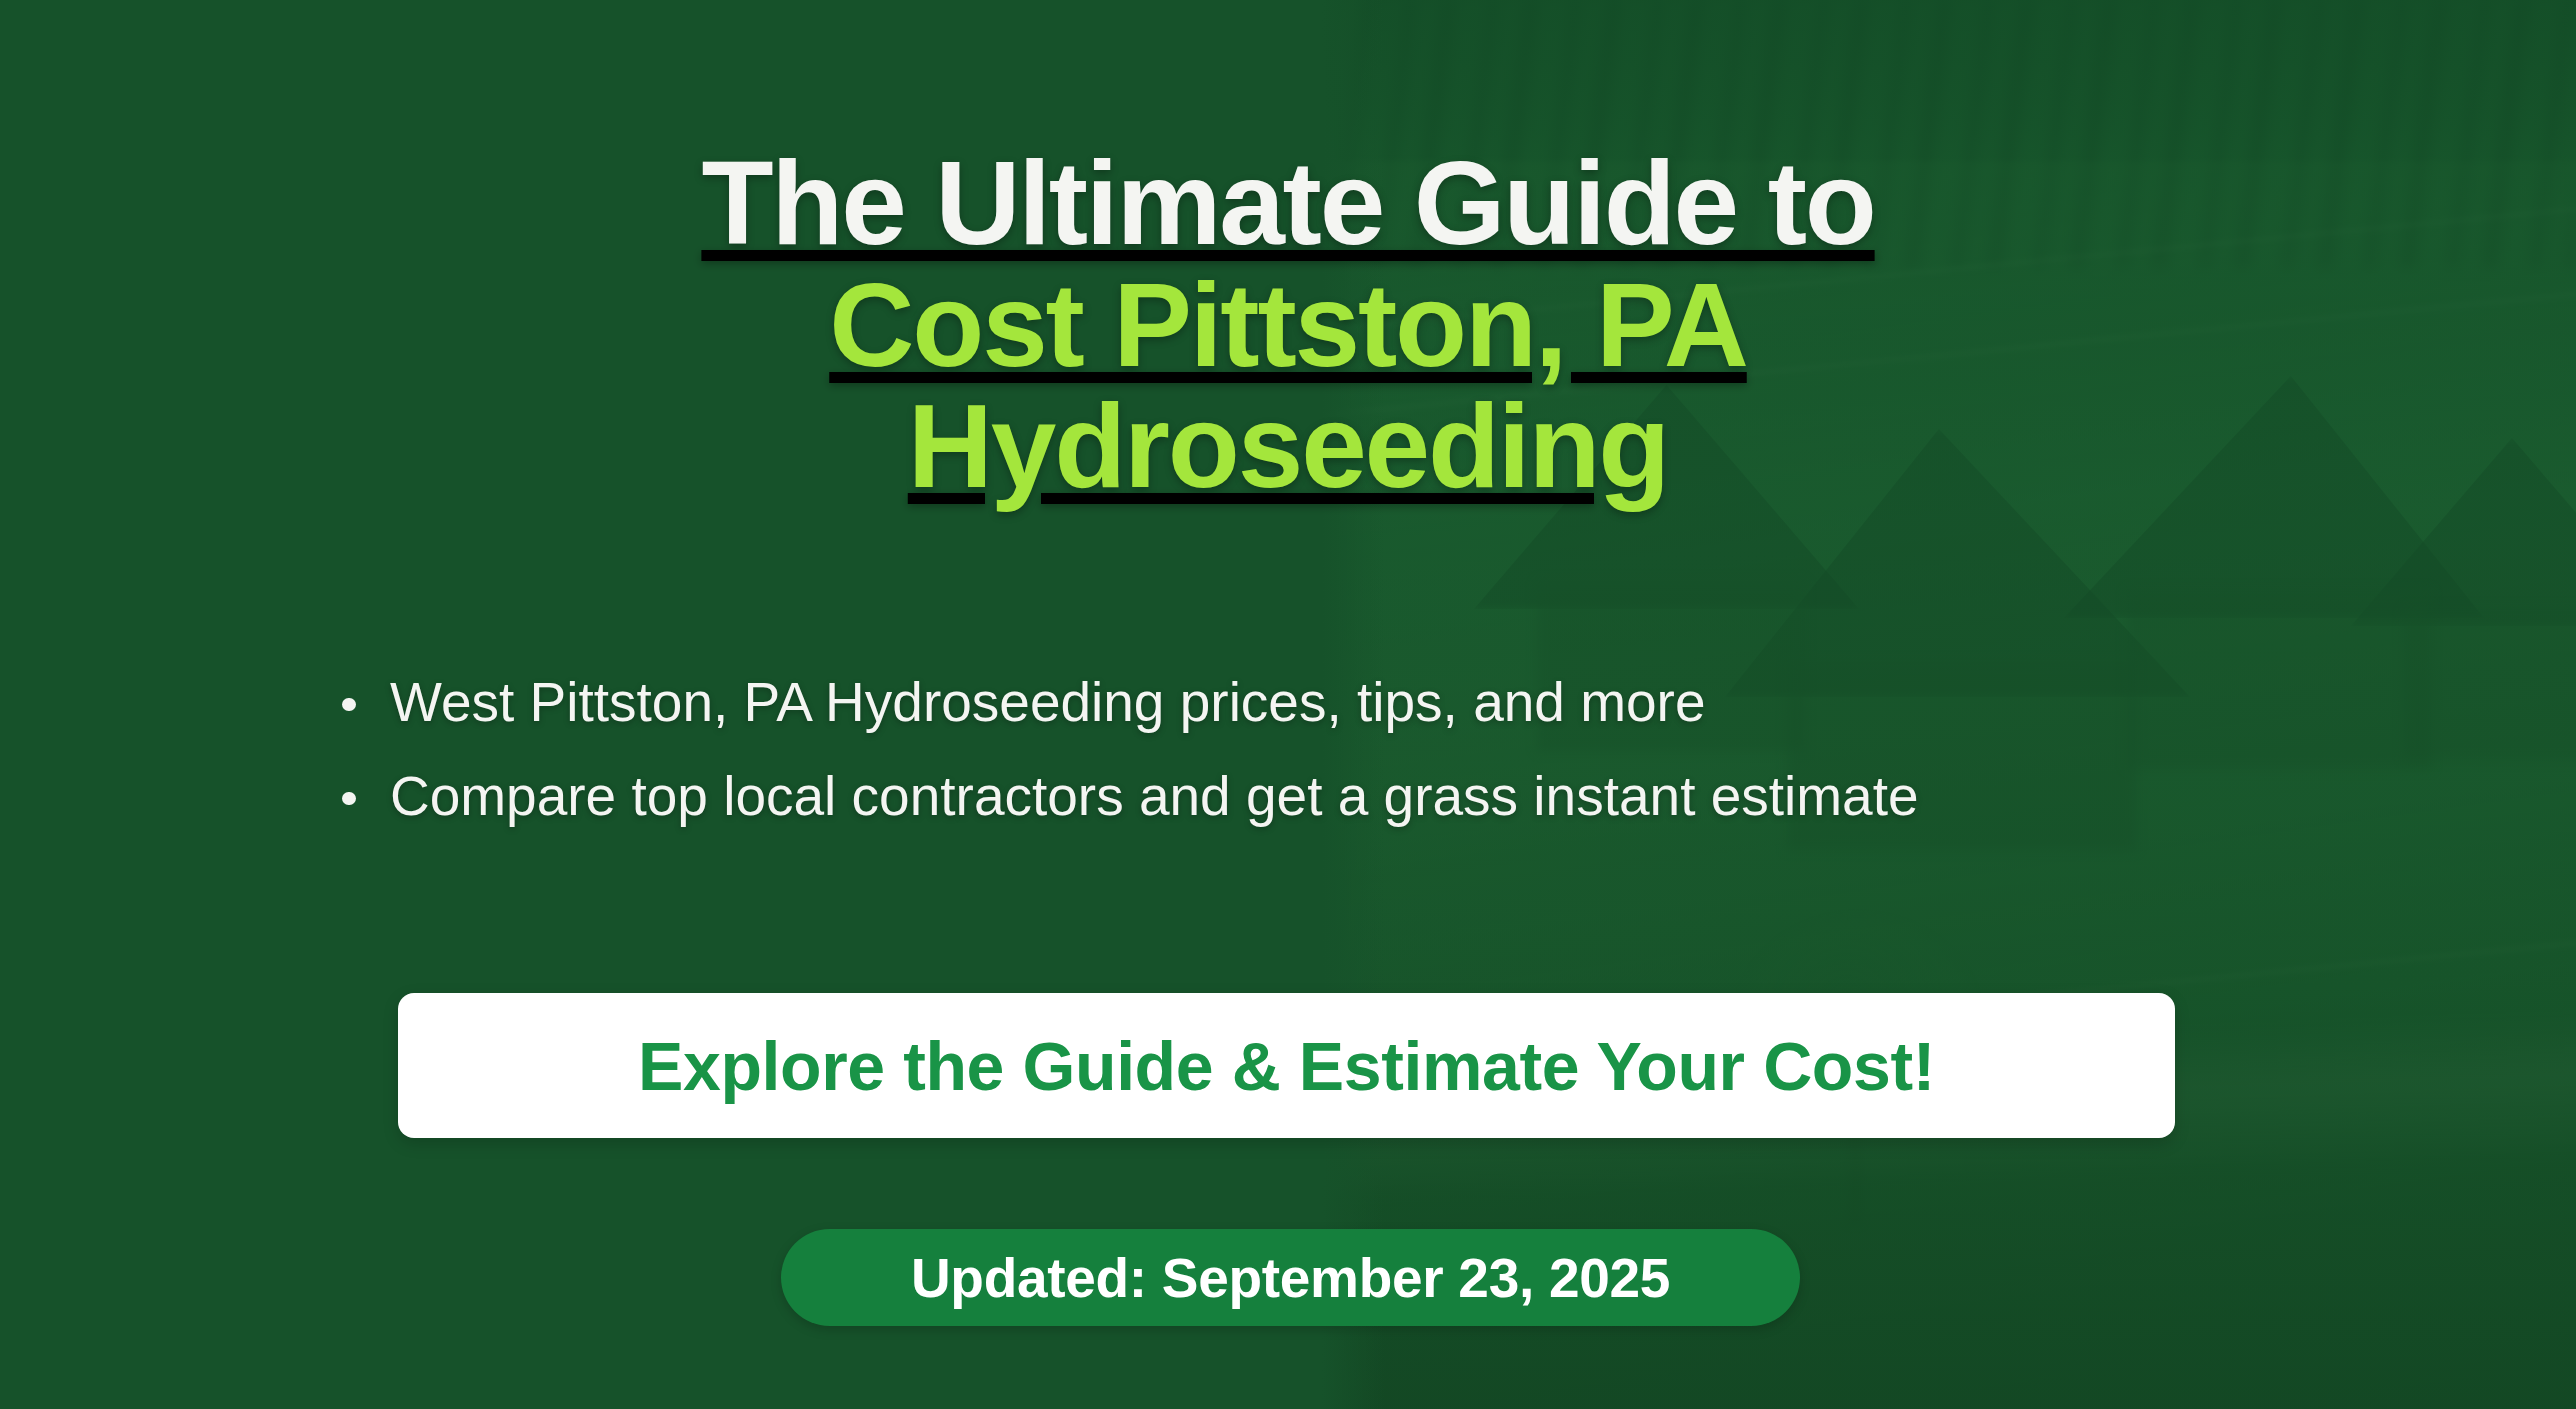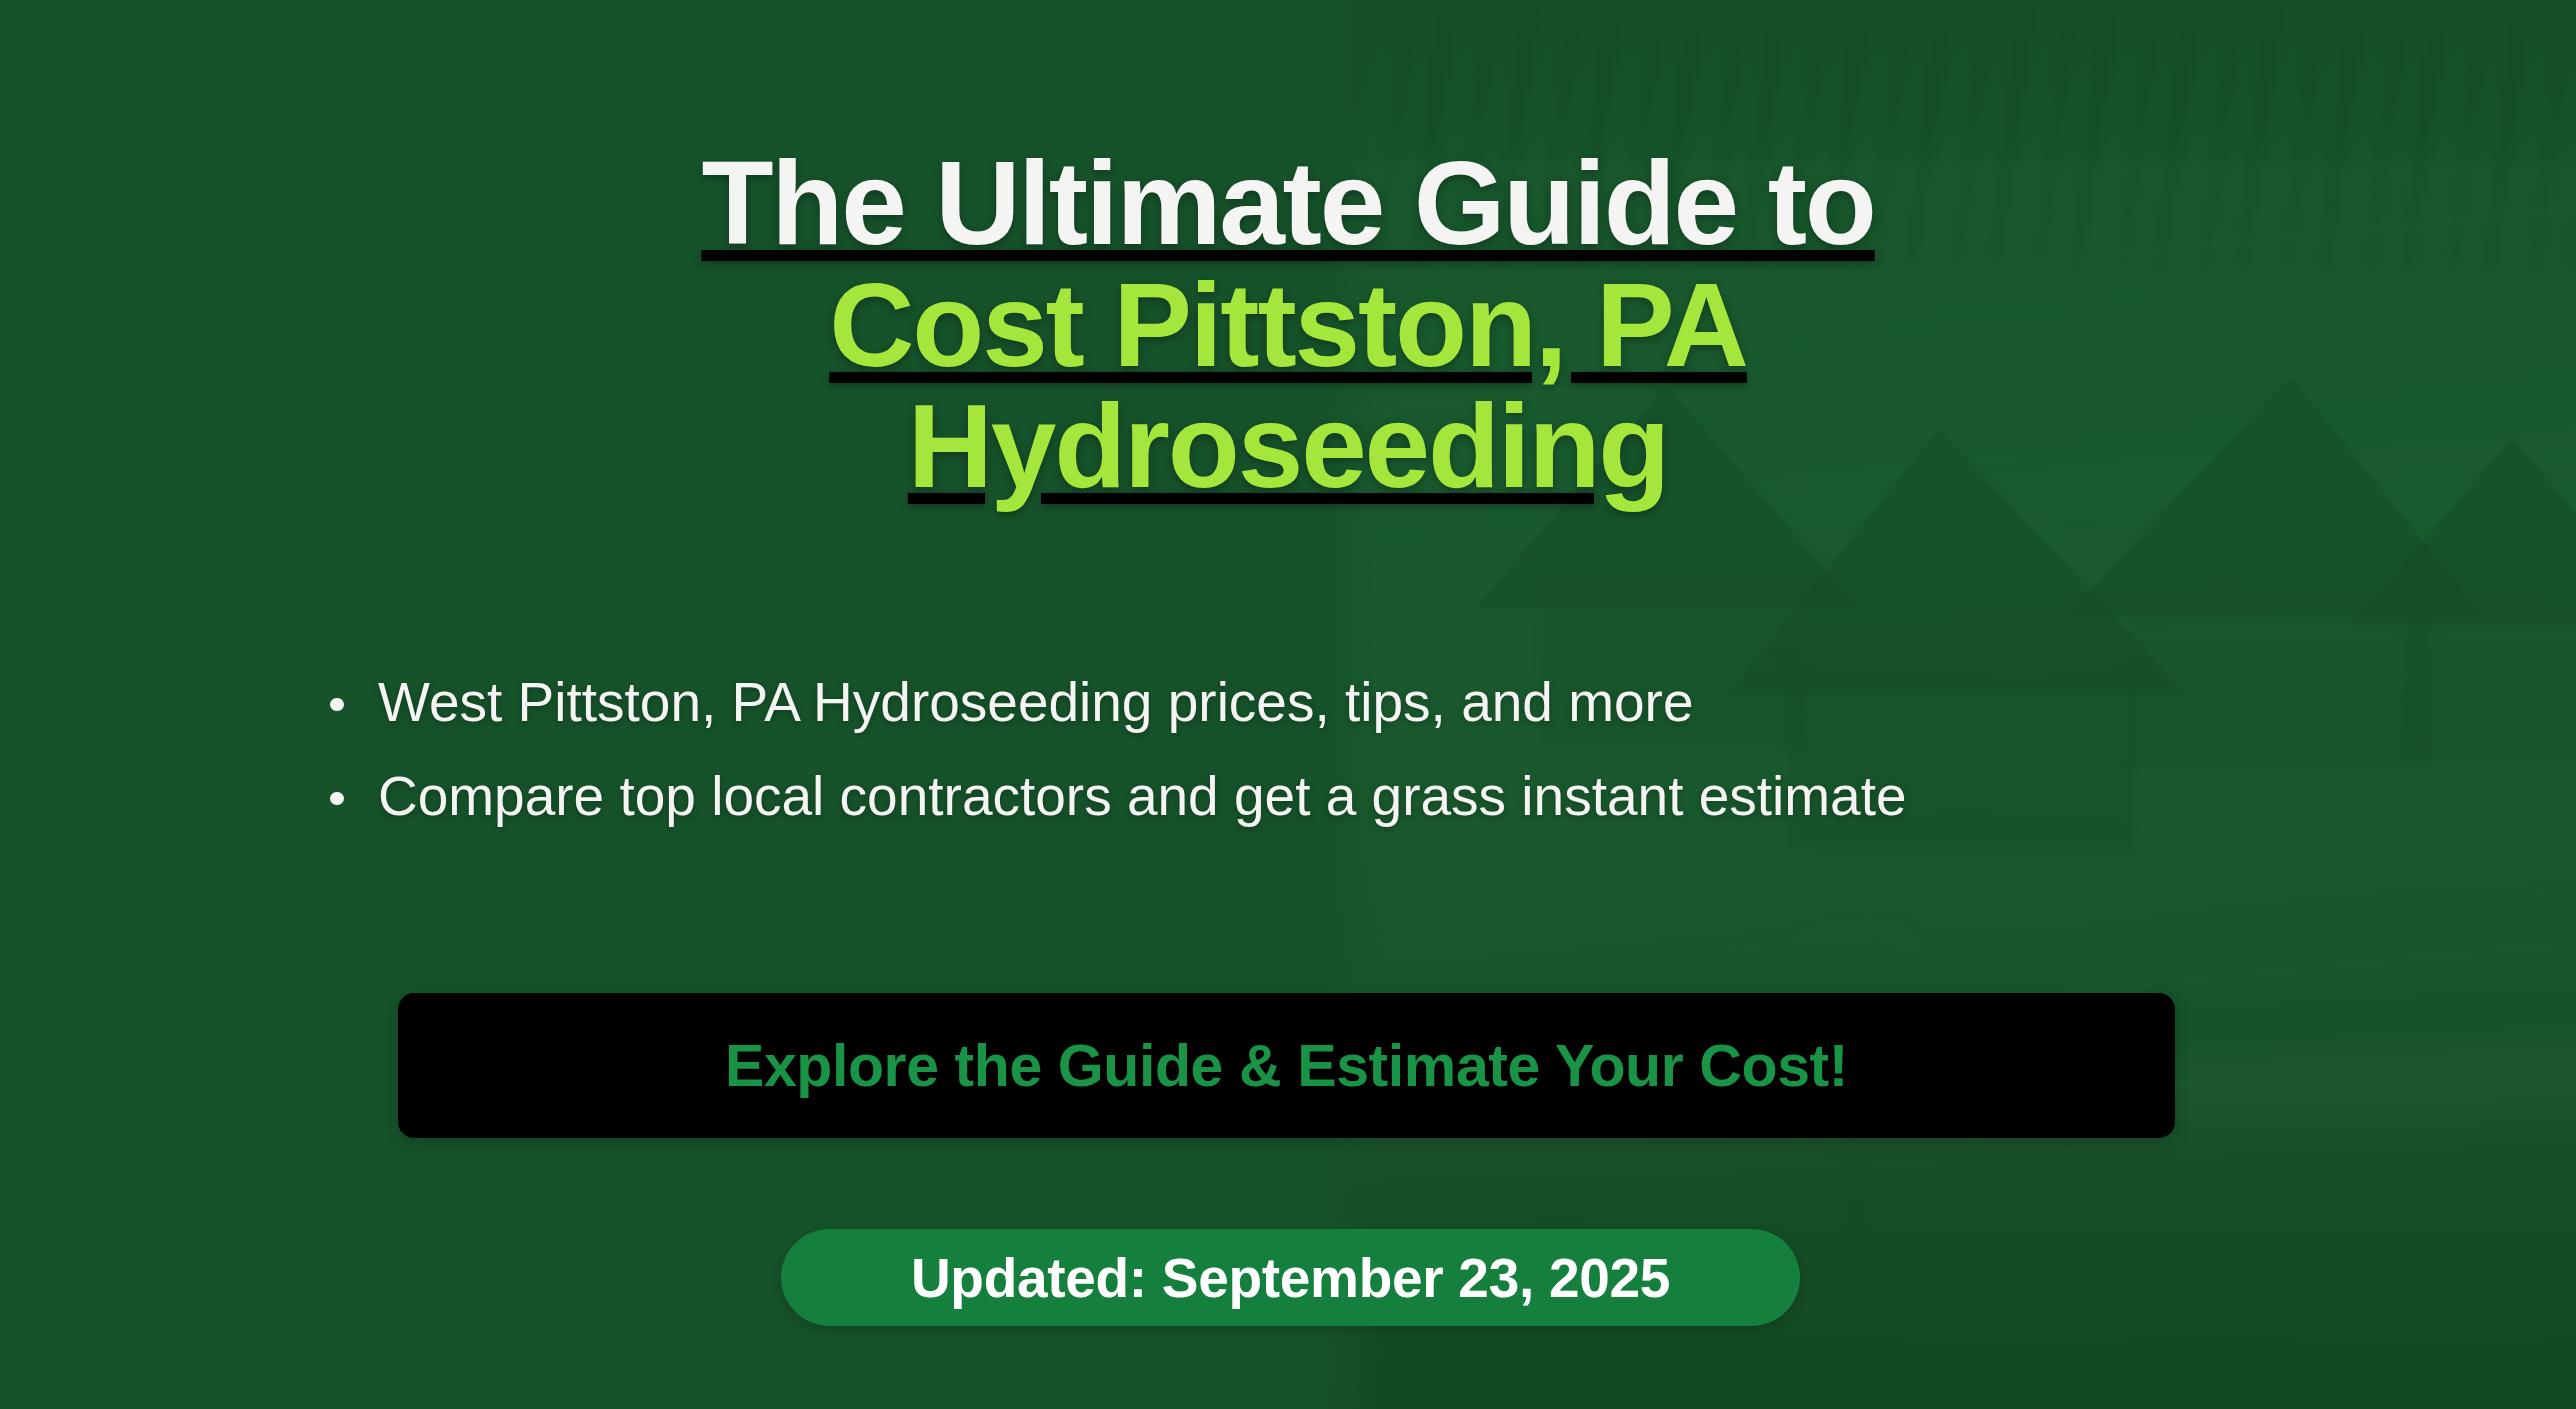--- a/index.html
+++ b/index.html
@@ -166,21 +166,21 @@
     font-stretch: condensed;
     text-shadow: 0 2.7px 9px rgba(0,0,0,0.30);
     text-decoration: underline;
   }
   .headline .line-white { color: #f4f5f2; display: block; }
   .headline .line-accent { color: #a4e63c; display: block; }
 
   .bullets {
     position: absolute;
     top: 675px;
-    left: 323px;
+    left: 335px;
     width: 1968px;
     margin: 0;
     padding: 0;
     list-style: none;
   }
   .bullets li {
     position: relative;
     color: #f4f5f2;
     font-size: 55px;
     line-height: 1.0;
@@ -199,27 +199,27 @@
     border-radius: 50%;
     background: #f4f5f2;
   }
 
   .cta-button {
     position: absolute;
     left: 398px;
     top: 993px;
     width: 1777px;
     height: 145px;
-    background: #000000;
+    background: #ffffff;
     border: none;
     border-radius: 16px;
     color: #199447;
     font-family: "Liberation Sans", sans-serif;
     font-weight: 700;
-    font-size: 59px;
+    font-size: 68px;
     letter-spacing: -0.4px;
     font-stretch: condensed;
     cursor: pointer;
     box-shadow: 0 5.4px 16px rgba(0,0,0,0.16);
     display: flex;
     align-items: center;
     justify-content: center;
     padding: 0;
   }
 

